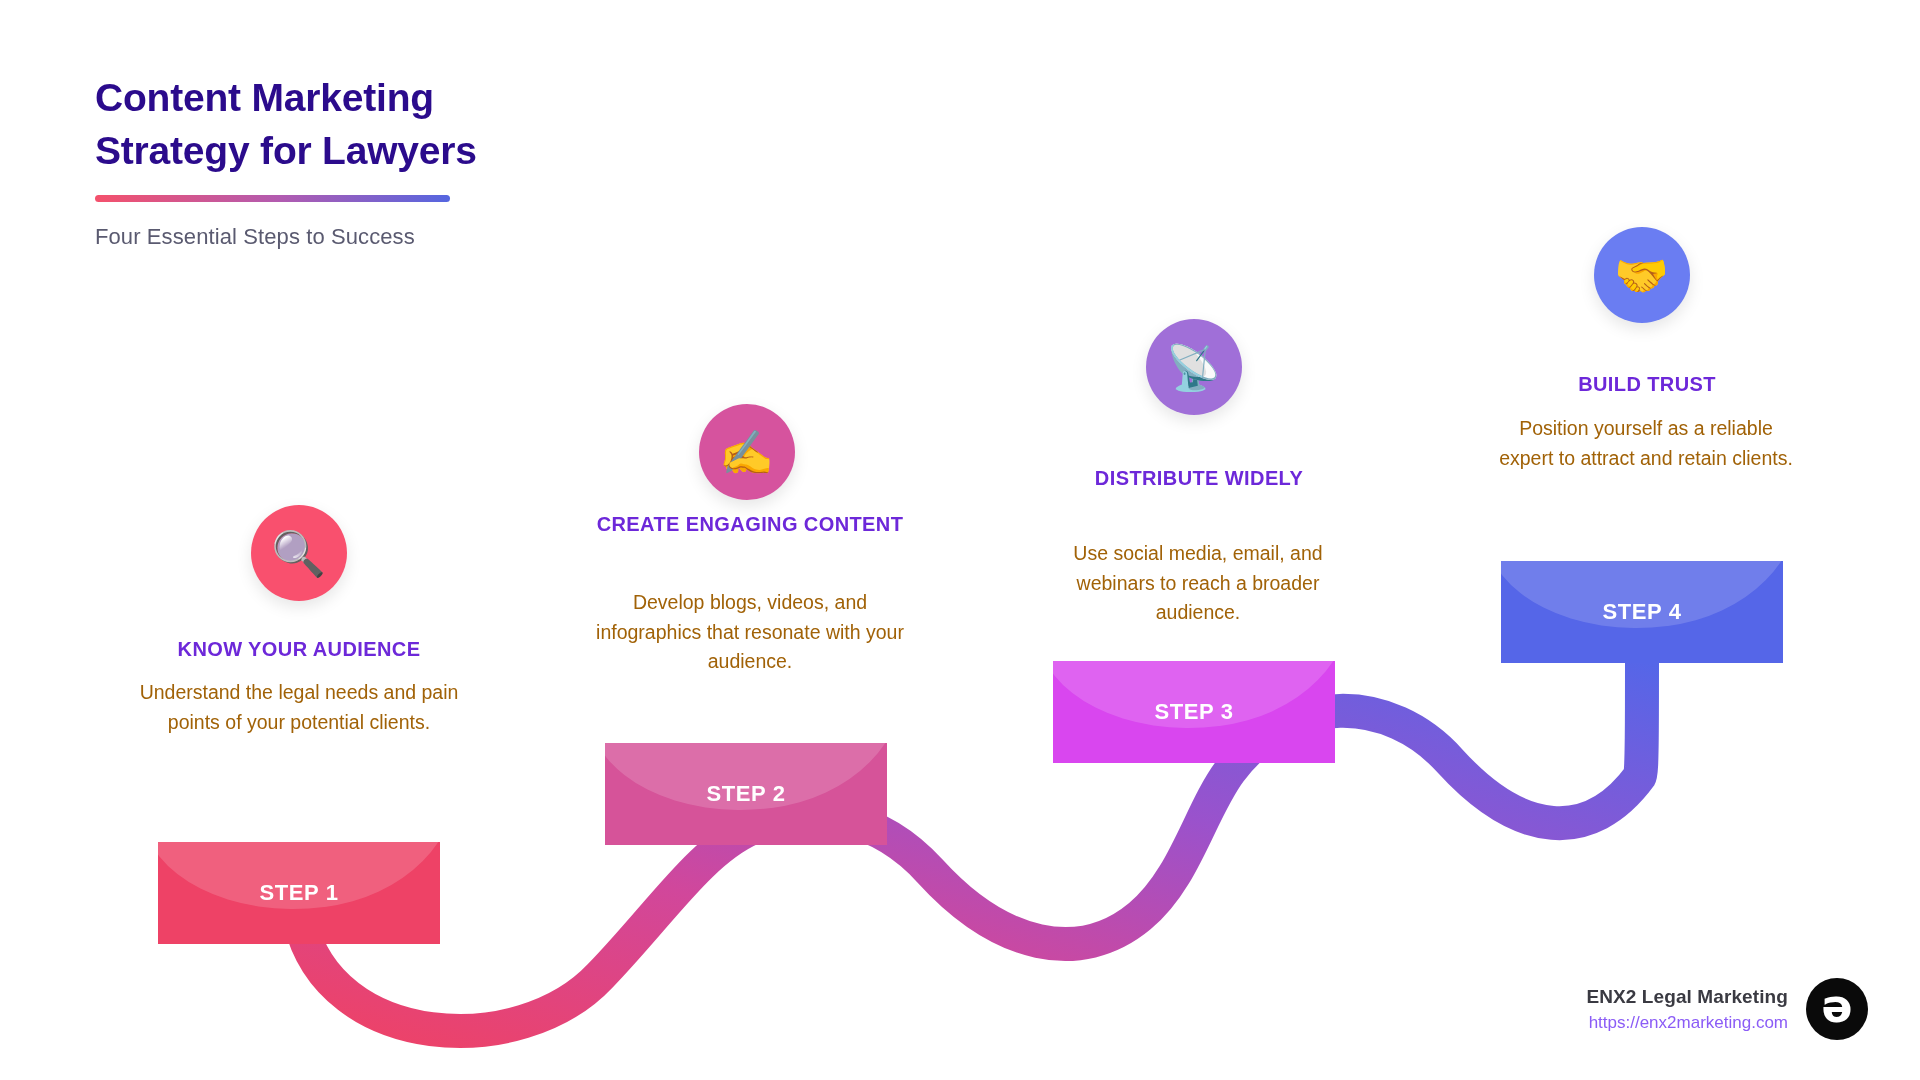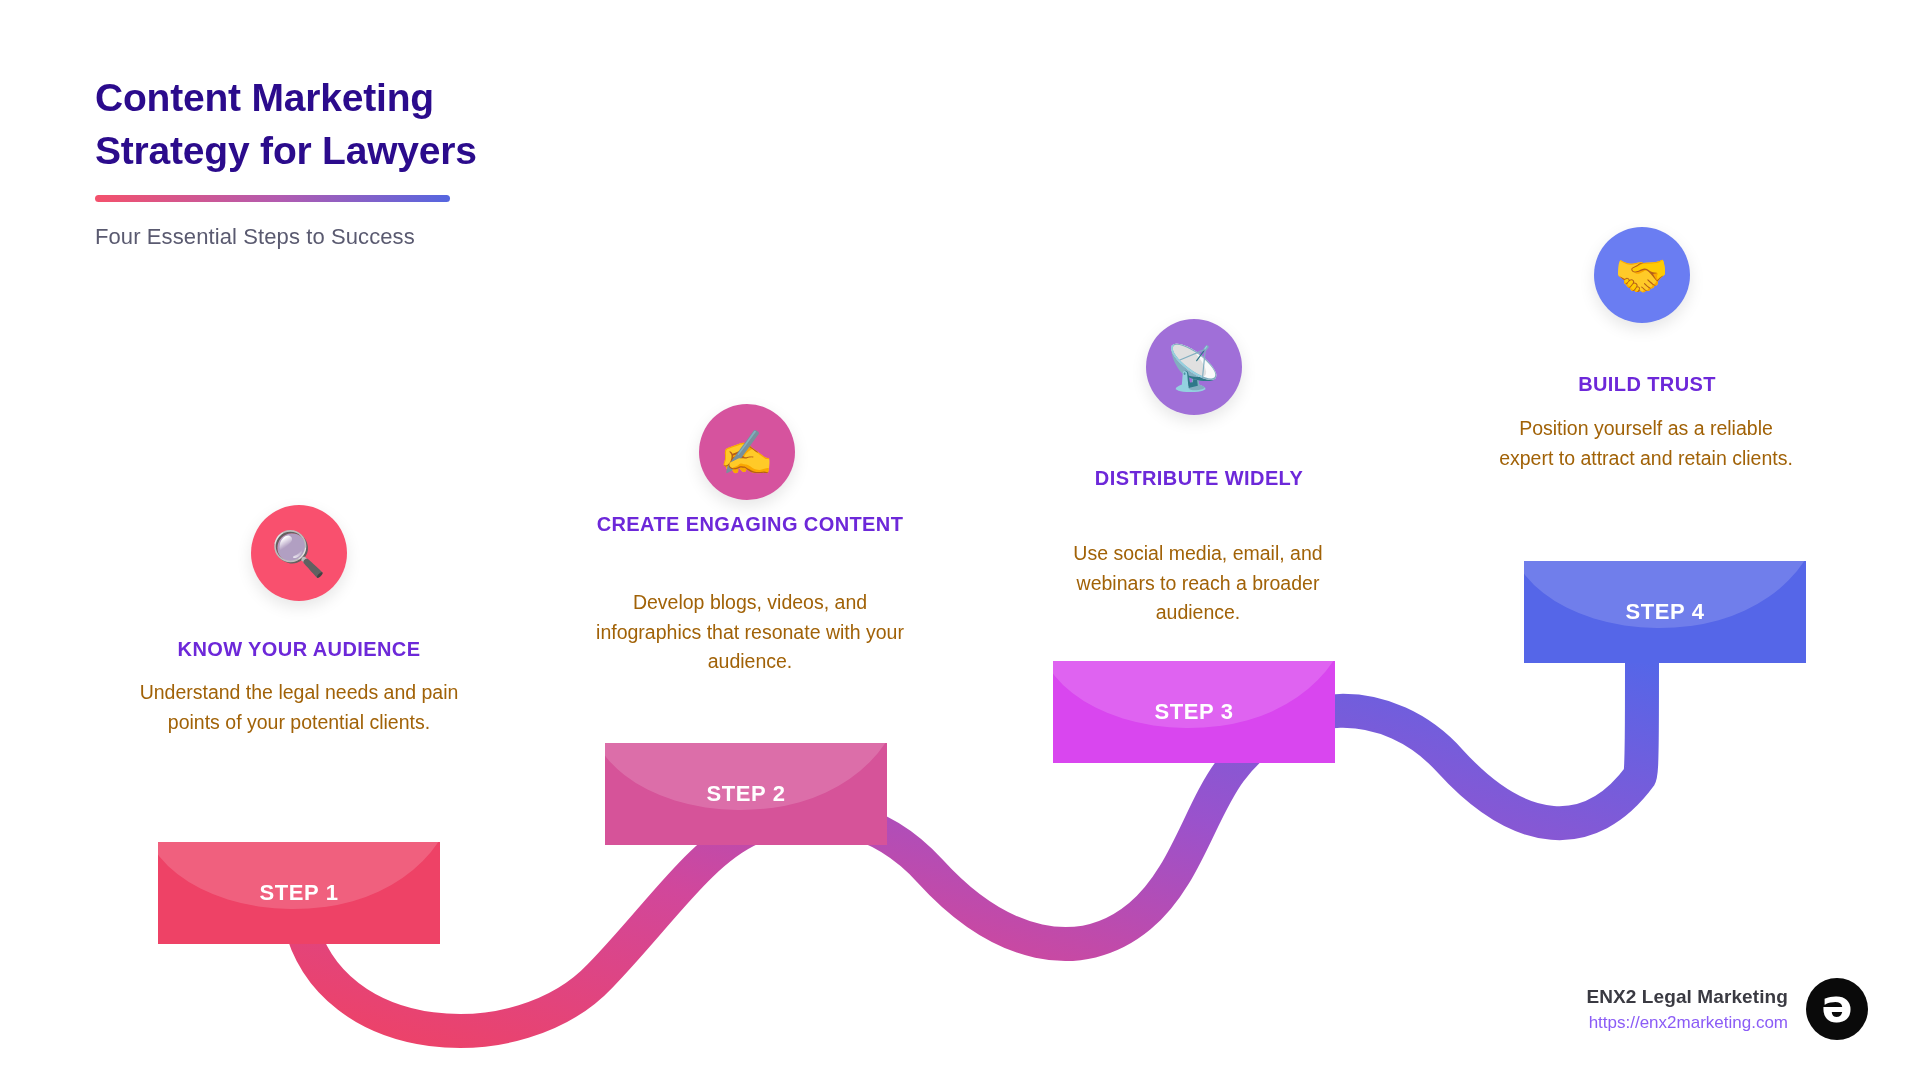--- a/index.html
+++ b/index.html
@@ -235,21 +235,21 @@
       <span class="banner-label">STEP 3</span>
     </div>
   </div>
 
   <div class="step">
     <div class="icon-circle" style="left:1594px; top:211px; background:#6A7DF2;">
       <span class="icon-glyph">🤝</span>
     </div>
     <div class="step-heading" style="left:1482px; top:355px; width:330px;">BUILD TRUST</div>
     <div class="step-desc" style="left:1490px; top:398px; width:312px;">Position yourself as a reliable expert to attract and retain clients.</div>
-    <div class="banner" style="left:1501px; top:545px; width:282px; height:102px; background:#5566E8;margin-left:23px;">
+    <div class="banner" style="left:1501px; top:545px; width:282px; height:102px; background:#5566E8;">
       <div class="banner-wave"></div>
       <span class="banner-label">STEP 4</span>
     </div>
   </div>
 
   <div id="footer">
     <div id="footer-text">
       <div id="brand-name">ENX2 Legal Marketing</div>
       <div id="brand-url">https://enx2marketing.com</div>
     </div>

